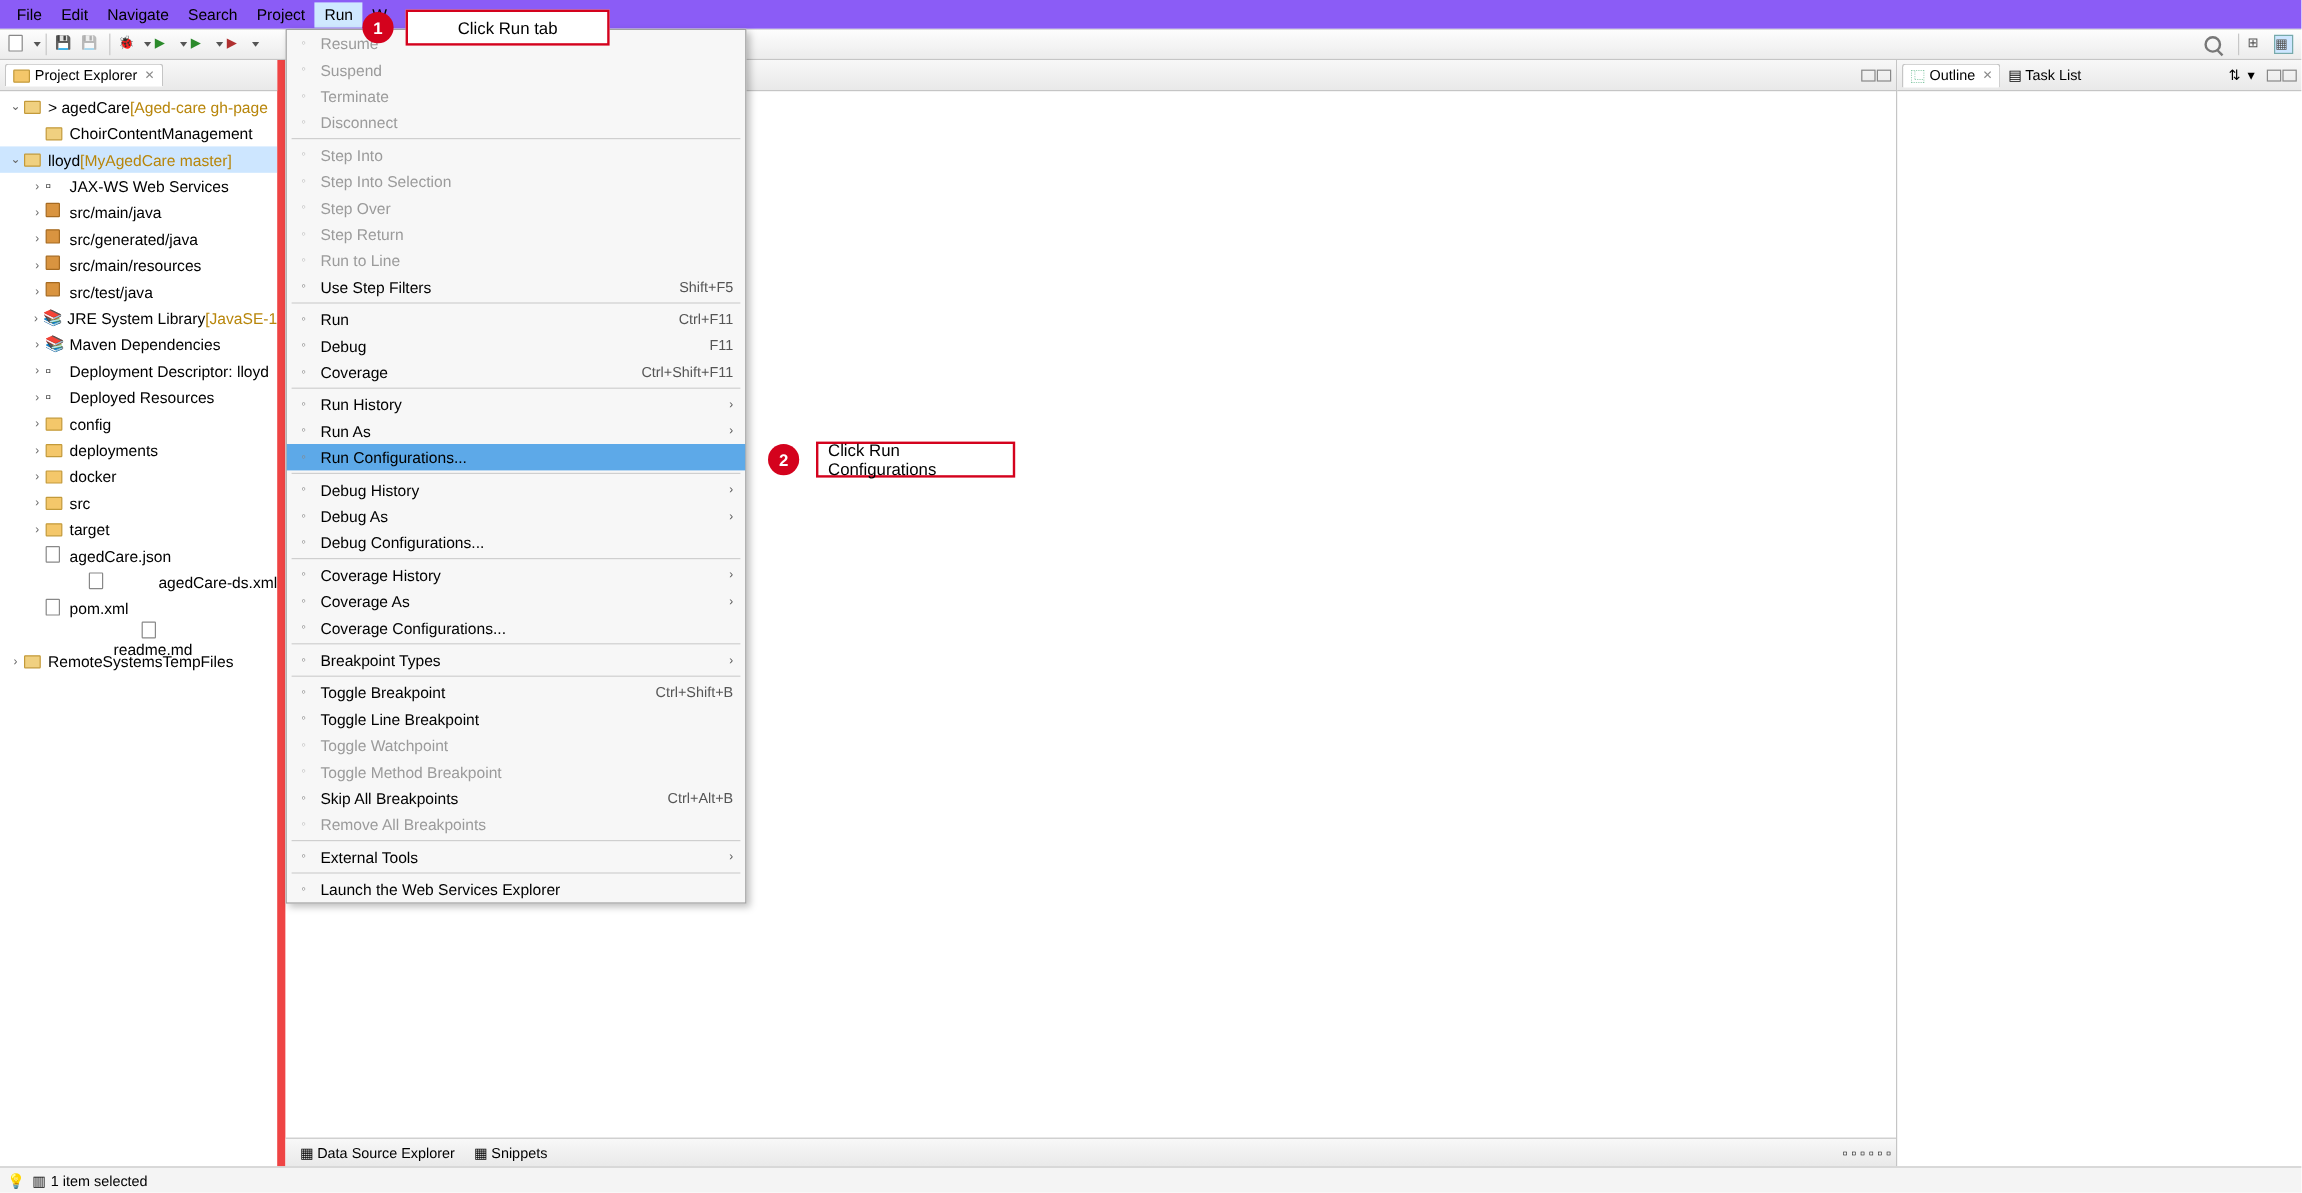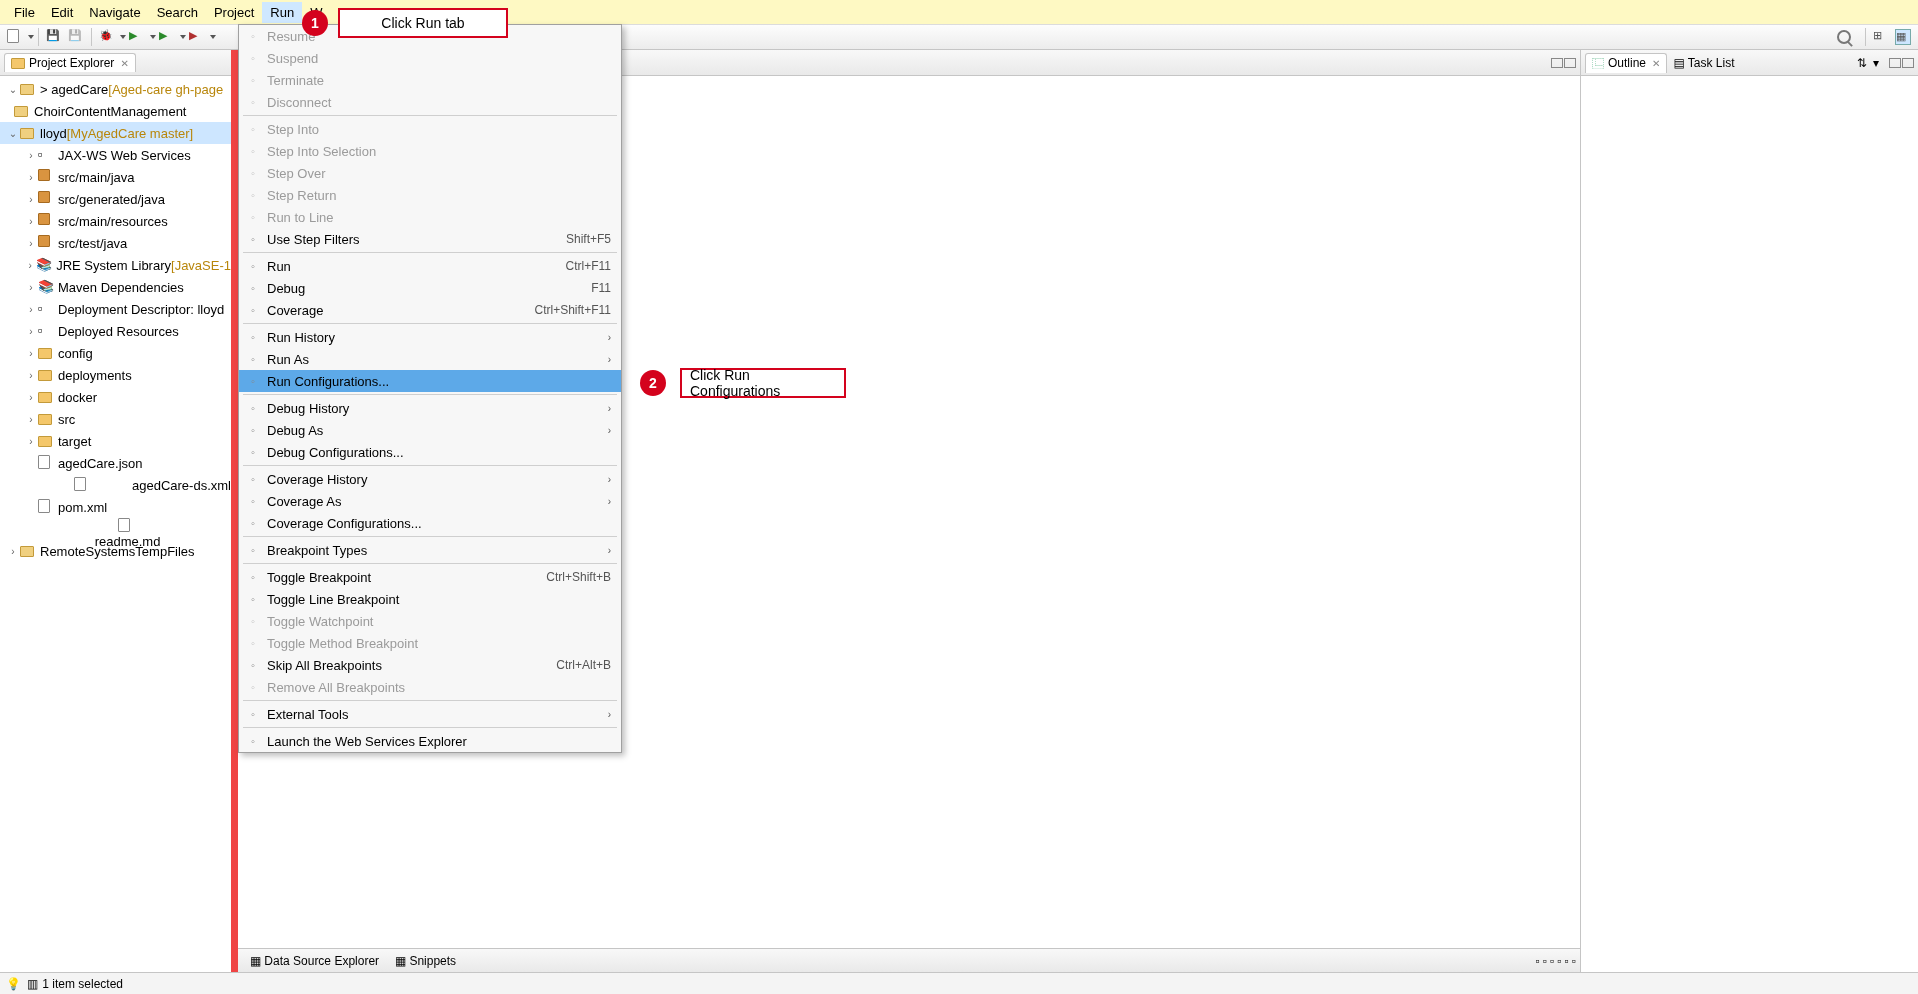--- a/index.html
+++ b/index.html
@@ -13,21 +13,21 @@
     position: relative;
     overflow: hidden;
     color: #000;
   }
   
   .menubar {
     display: flex;
     align-items: center;
     height: 24px;
     padding: 0 6px;
-    background: #fef9c3;
+    background: #8b5cf6;
   }
   .menubar .mitem {
     padding: 3px 8px;
     cursor: default;
   }
   .menubar .mitem.active { background: #cfe8ff; }
   
   .toolbar {
     display: flex;
     align-items: center;
@@ -203,21 +203,21 @@
         <span style="font-size:10px;color:#888;margin-left:2px">✕</span>
       </span>
     </div>
     <div class="tree" id="tree">
         <div class="trow" style="padding-left: 6px;">
           <span class="tw">⌄</span>
           <span class="tico-sm"><span class="folder-ico" style="background:#f0d080"></span></span>
           <span>&gt; agedCare</span>
           <span class="deco"> [Aged-care gh-page</span>
         </div>
-        <div class="trow" style="padding-left: 0;">
+        <div class="trow" style="padding-left: 24px;">
           <span class="tw"></span>
           <span class="tico-sm"><span class="folder-ico" style="background:#f0d080"></span></span>
           <span>ChoirContentManagement</span>
         </div>
         <div class="trow" style="padding-left: 6px; background: rgb(205, 230, 255);">
           <span class="tw">⌄</span>
           <span class="tico-sm"><span class="folder-ico" style="background:#f0d080"></span></span>
           <span>lloyd</span>
           <span class="deco"> [MyAgedCare master]</span>
         </div>

